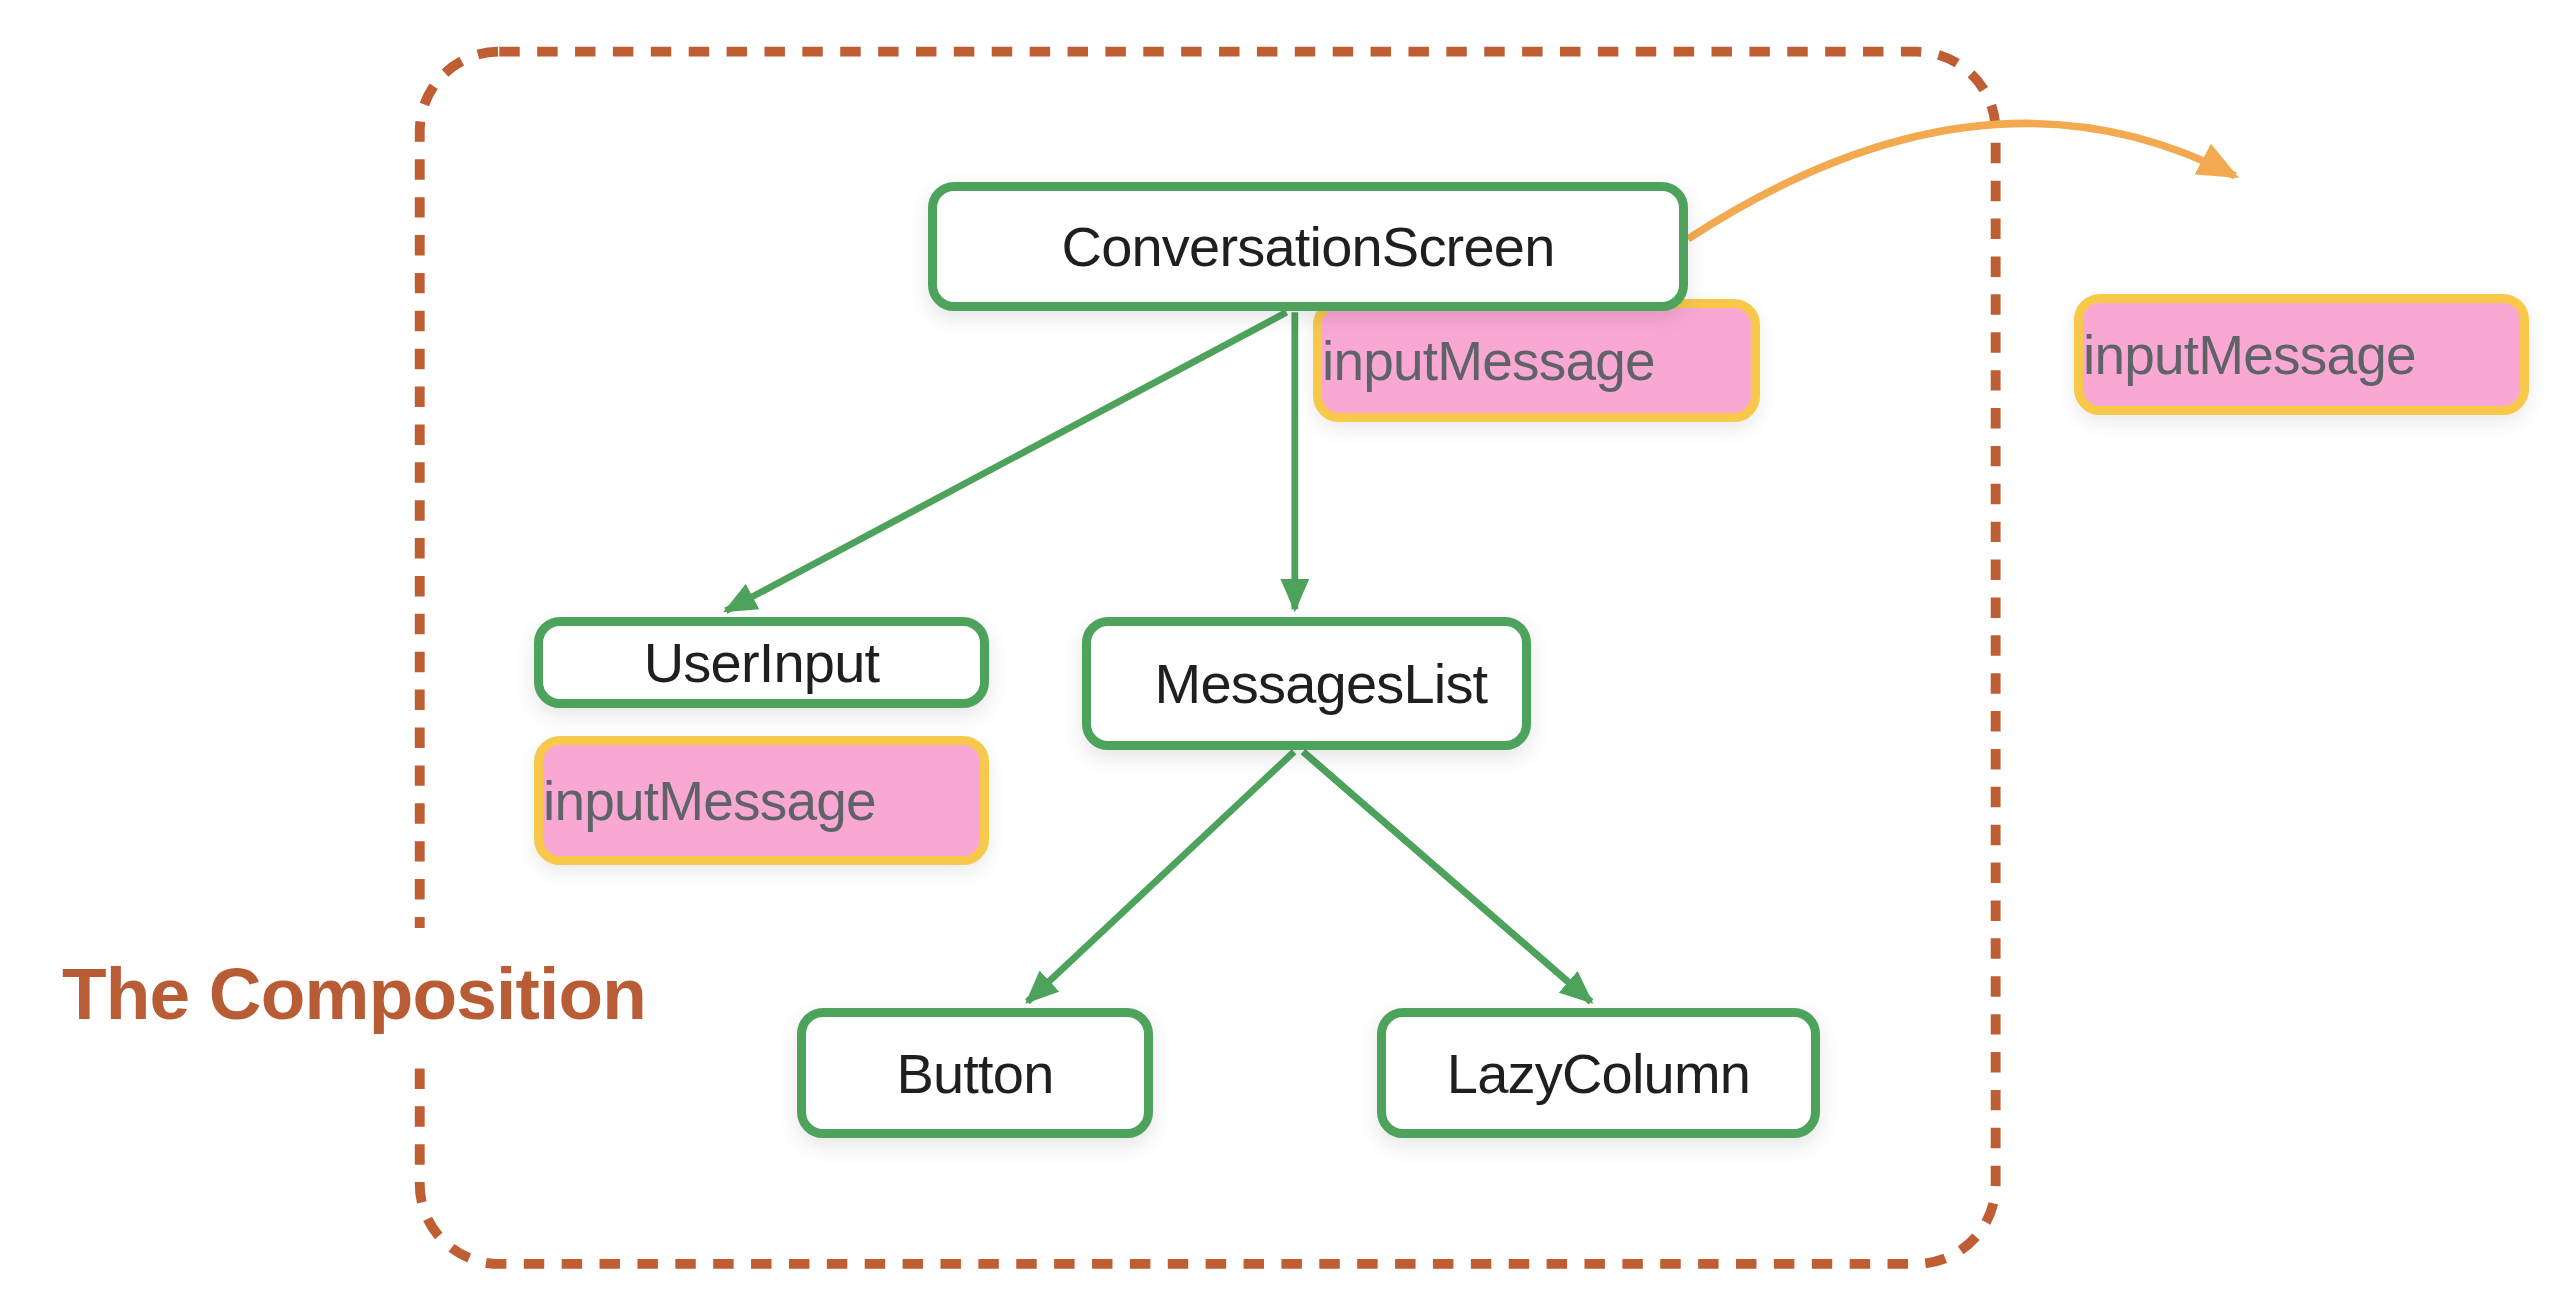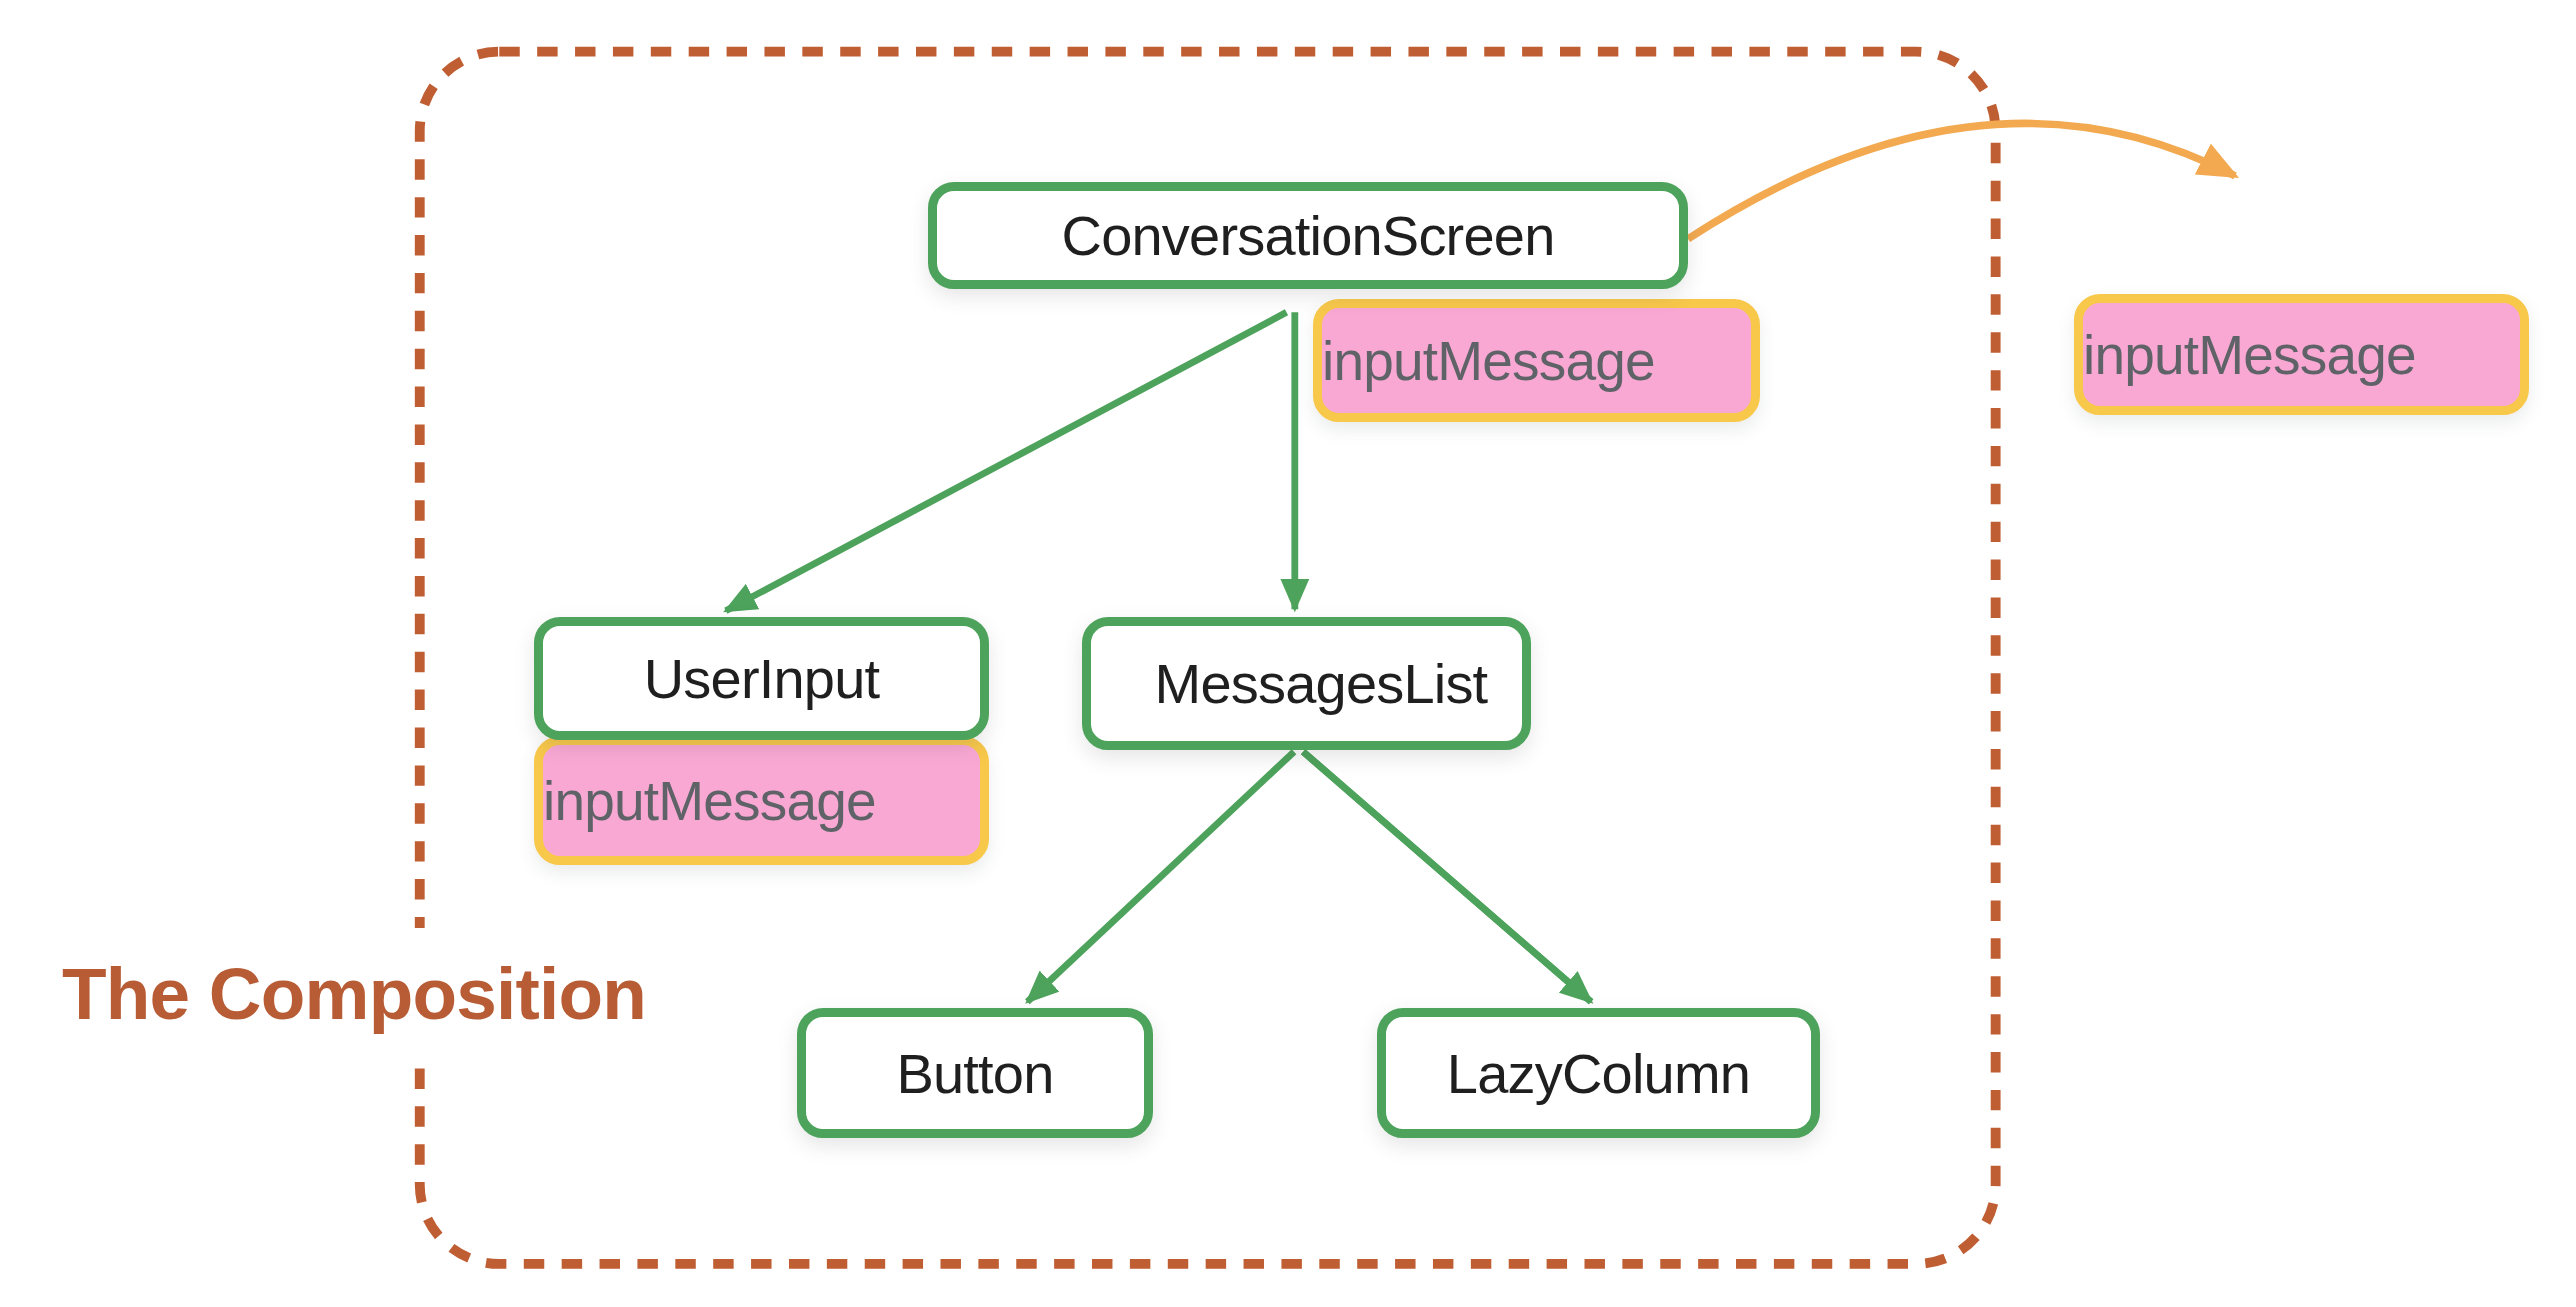--- a/index.html
+++ b/index.html
@@ -56,23 +56,23 @@
     background: #ffffff;
     z-index: 2;
     font-size: 73px;
     font-weight: bold;
     letter-spacing: -0.8px;
     color: #B85C35;
     white-space: nowrap;
   }
 
   
-  #node-conversation-screen { left: 928px; top: 182px;  width: 760px; height: 107px; }
+  #node-conversation-screen { left: 928px; top: 182px;  width: 760px; height: 129px; }
   #chip-cs-input-message    { left: 1313px; top: 299px;  width: 447px;  height: 123px; }
-  #node-user-input          { left: 534px;  top: 617px;  width: 455px;  height: 123px; }
+  #node-user-input          { left: 534px;  top: 617px;  width: 455px;  height: 91px; }
   #chip-ui-input-message    { left: 534px;  top: 736px;  width: 455px;  height: 129px; }
   #node-messages-list       { left: 1082px; top: 617px;  width: 449px;  height: 133px; padding-left: 29px; }
   #node-button              { left: 797px; top: 1008px; width: 356px;  height: 130px; }
   #node-lazy-column         { left: 1377px; top: 1008px; width: 443px;  height: 130px; }
   #node-view-model          { left: 2074px; top: 189px;  width: 455px;  height: 114px; }
   #chip-vm-input-message    { left: 2074px; top: 294px;  width: 455px;  height: 121px; }
 </style>
 </head>
 <body>
 

